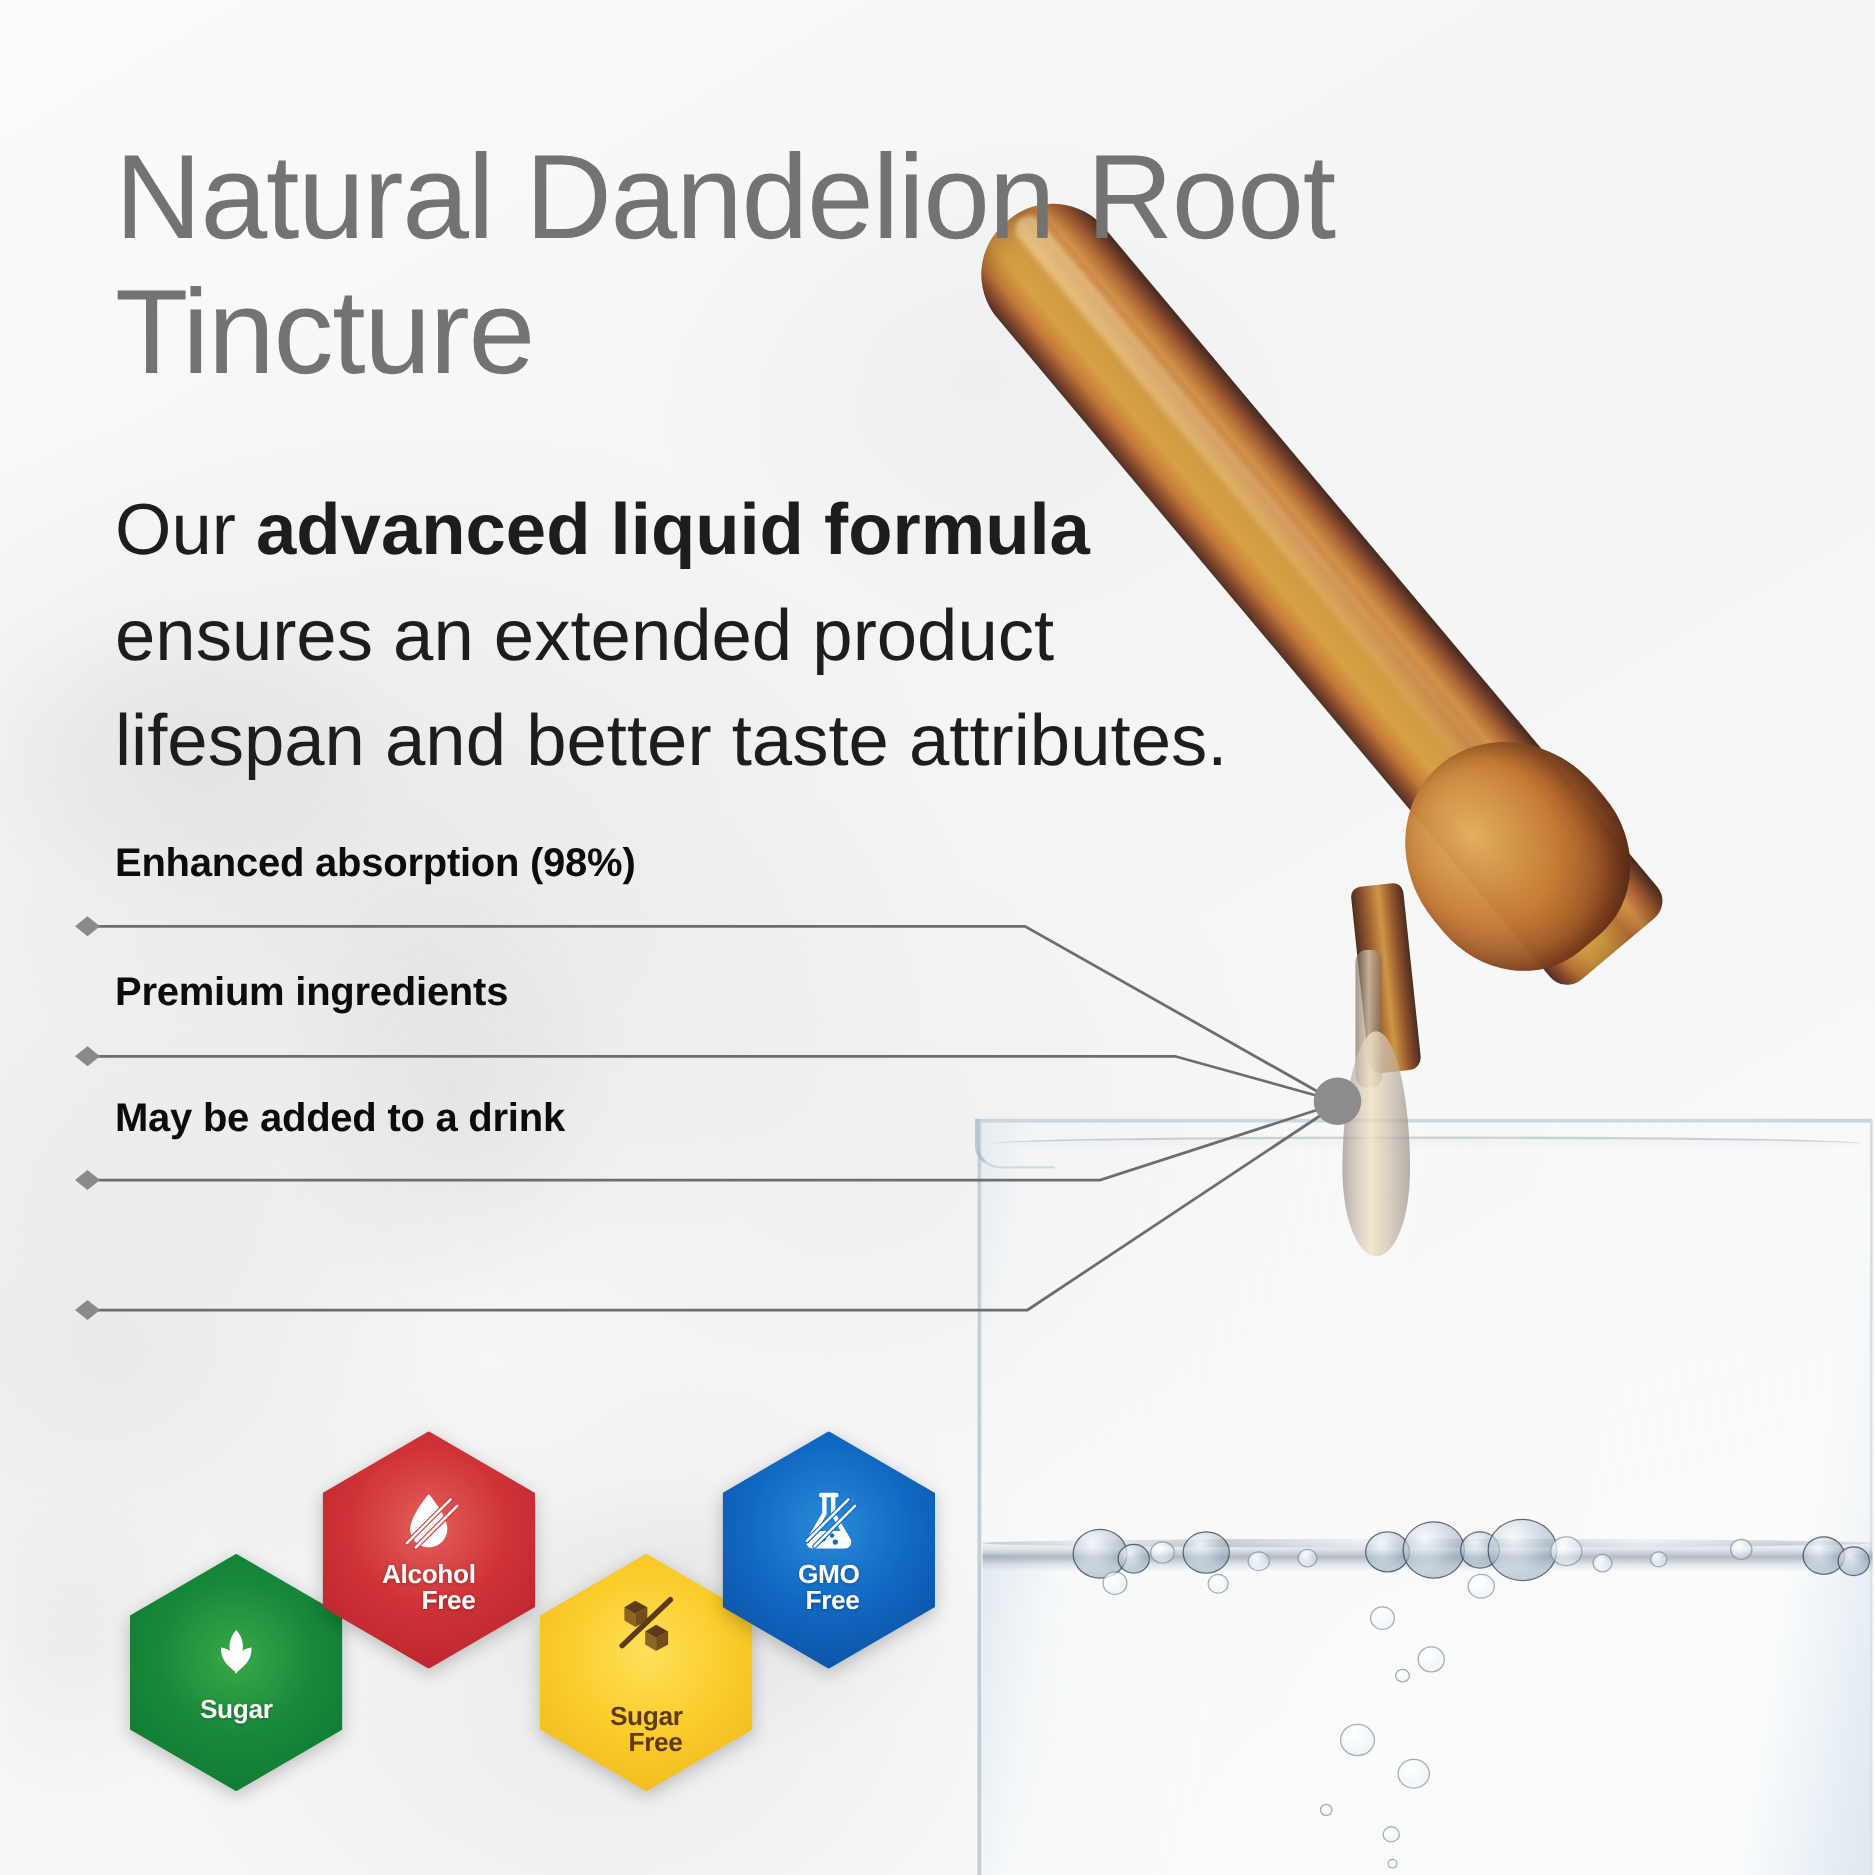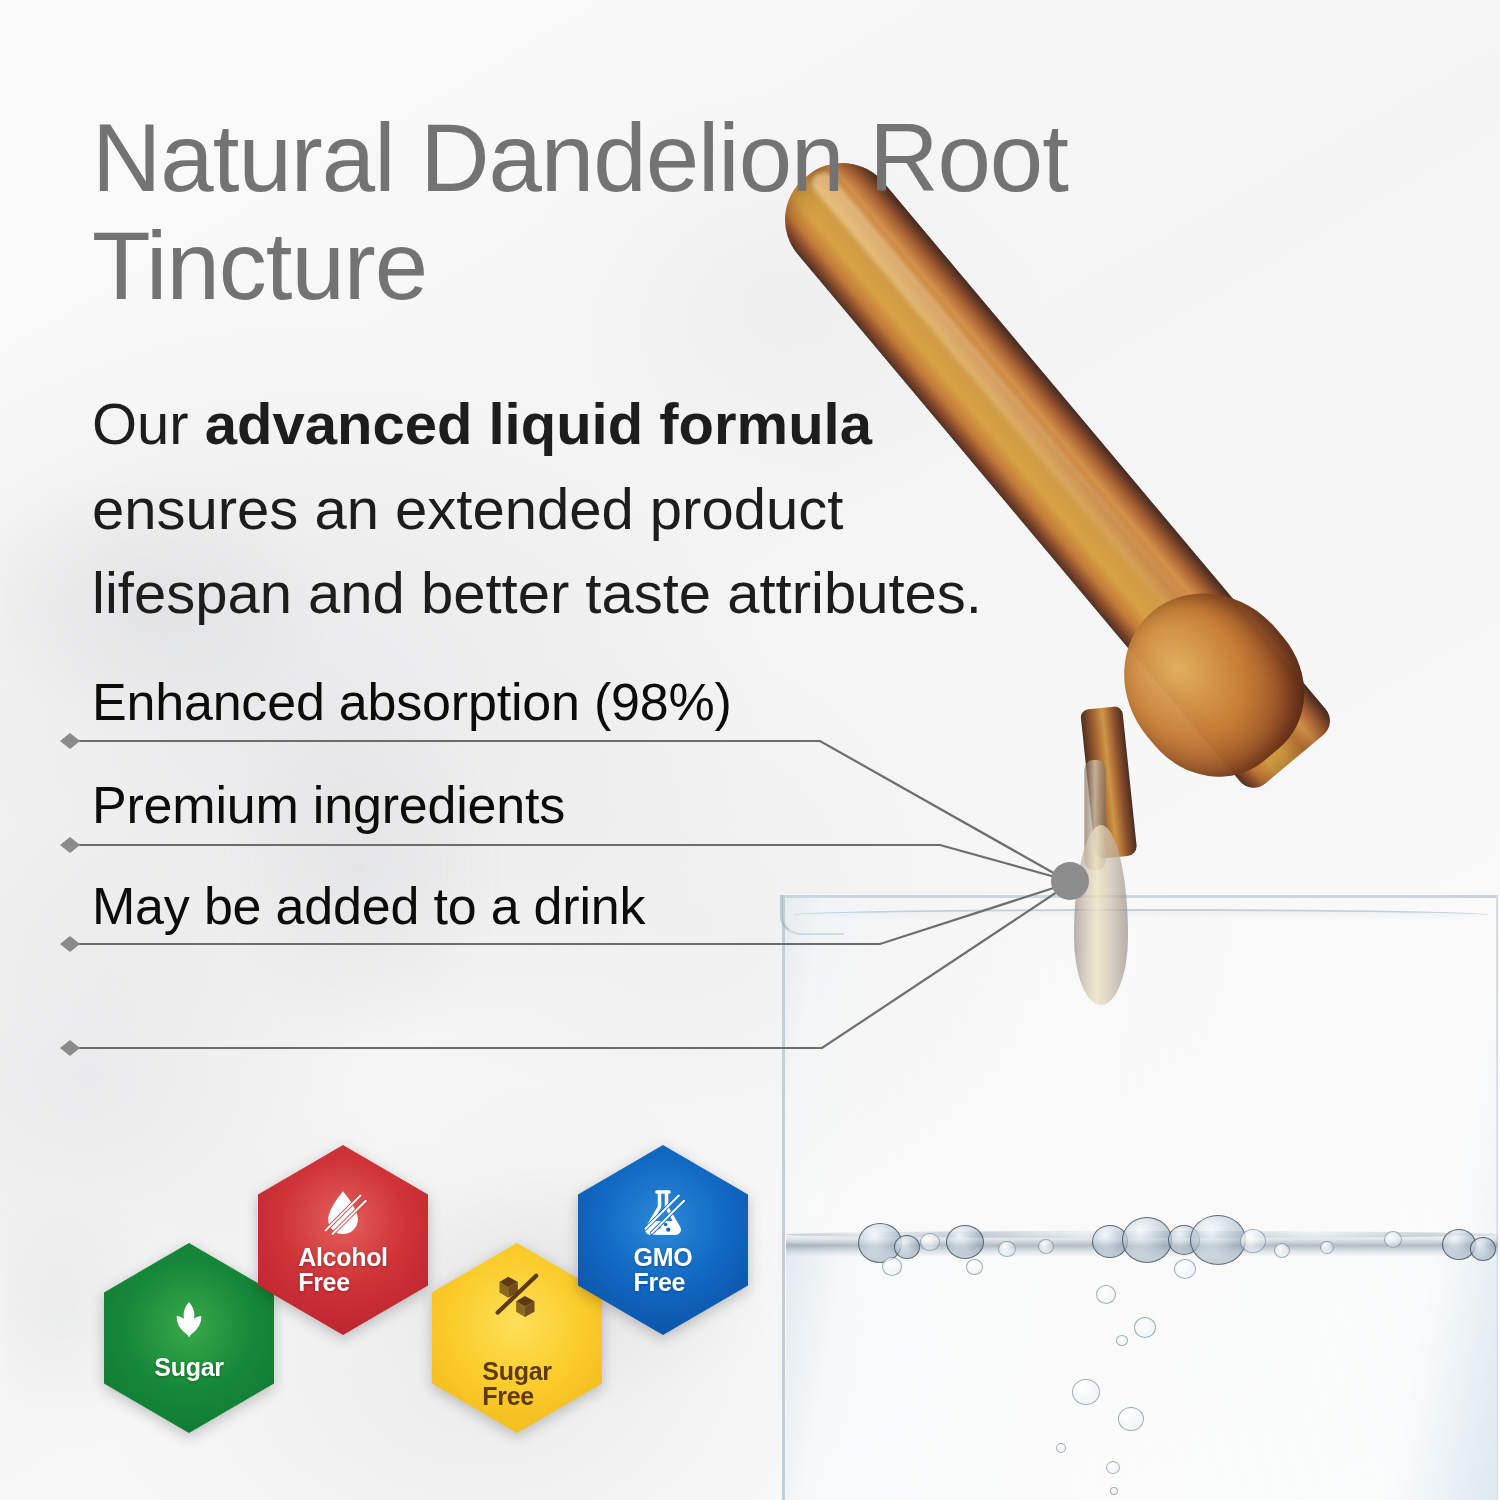--- a/index.html
+++ b/index.html
@@ -154,33 +154,33 @@
   #subhead {
     position:absolute; left:92px; top:382px; width:950px;
     font-size:58px; line-height:1.46; font-weight:400; color:#1d1d1d;
   }
   #subhead b { font-weight:700; }
 
   
   #features { position:absolute; left:0; top:0; width:1500px; height:1500px; }
   .feat-label {
     position:absolute; left:92px;
-    font-size:52px; font-weight:400; color:#0c0c0c;
+    font-size:32px; font-weight:700; color:#0c0c0c;
     letter-spacing:-0.2px; white-space:nowrap;
   }
   #feat-lines { position:absolute; left:0; top:0; width:1500px; height:1500px; }
 
   
   #badges { position:absolute; left:0; top:0; width:1500px; height:1500px; }
   .hex { position:absolute; width:170px; height:190px;
          clip-path:polygon(50% 0%, 100% 26%, 100% 74%, 50% 100%, 0% 74%, 0% 26%);
          display:flex; flex-direction:column; align-items:center; justify-content:center; }
   .hex .bdg-icon { width:56px; height:56px; margin-bottom:4px; }
   .hex .bdg-text {
-    text-align:left; font-size:25px; font-weight:700;
+    text-align:right; font-size:21px; font-weight:700;
     line-height:1.02; letter-spacing:-0.3px;
   }
   .hex.light .bdg-text { color:#ffffff; text-shadow:0 1px 3px rgba(0,0,0,0.30); }
   .hex.dark  .bdg-text { color:#5e3a16; }
 
   .hex-vegan   { background:radial-gradient(circle at 50% 44%, #3aa94a 0%, #17893a 45%, #0c7430 100%); }
   .hex-alcohol { background:radial-gradient(circle at 50% 40%, #e4605c 0%, #cf3338 44%, #b41f29 100%); }
   .hex-sugar   { background:radial-gradient(circle at 50% 42%, #fde05a 0%, #fbcd2c 45%, #efb316 100%);gap:32px; }
   .hex-gmo     { background:radial-gradient(circle at 50% 40%, #2a8ad8 0%, #1168c2 46%, #0a4a9c 100%); }
 

